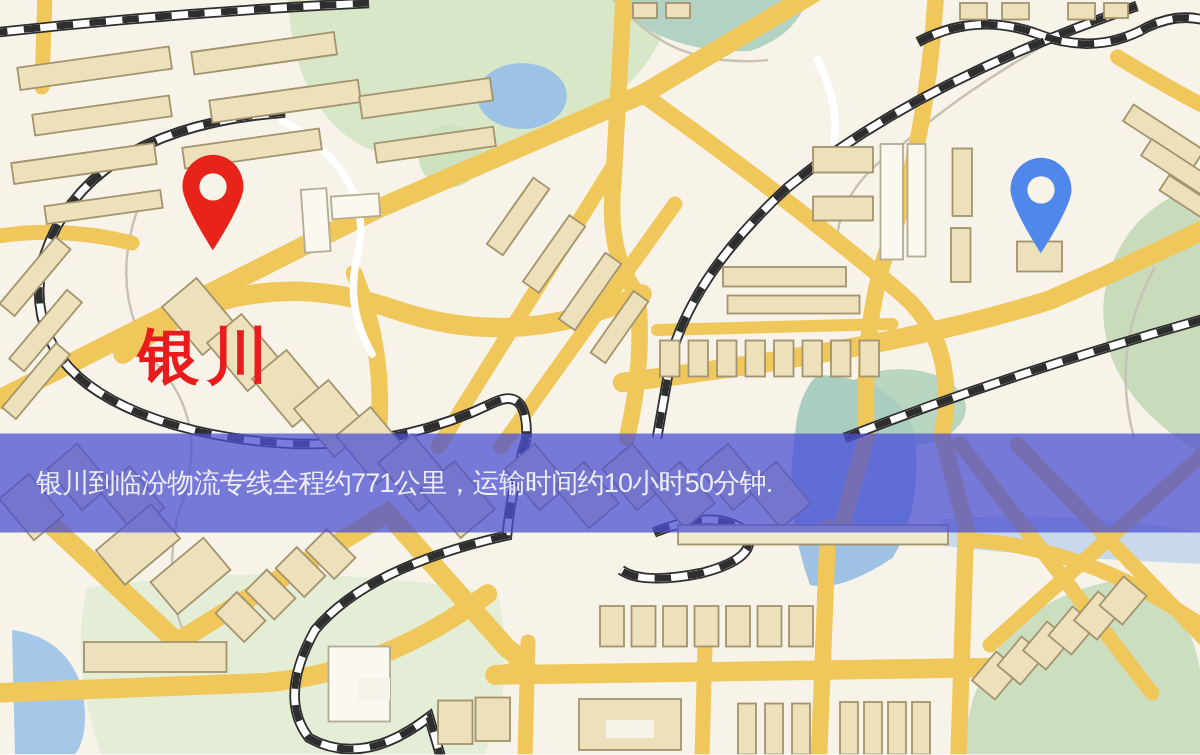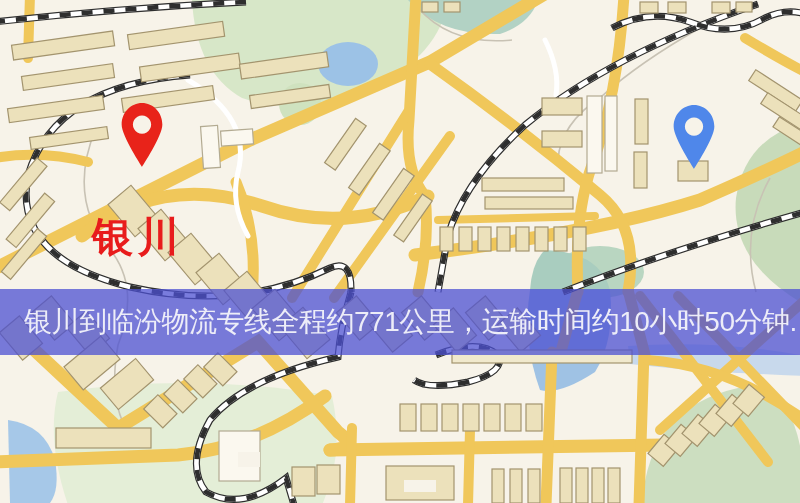--- a/index.html
+++ b/index.html
@@ -9,21 +9,21 @@
   .pin{position:absolute;width:44px;height:66px;}
   .pin svg{display:block;width:100%;height:100%;}
   .pin-origin{left:120px;top:102px;}
   .pin-dest{left:672px;top:104px;}
   .city-label{position:absolute;width:120px;text-align:center;font-weight:bold;
               font-size:41px;line-height:1;letter-spacing:5px;white-space:nowrap;}
   .label-origin{left:78px;top:181px;margin-top:36px;}
   .label-dest{left:632px;top:181px;}
   .banner{position:absolute;left:0;top:289px;width:800px;height:66px;
           display:flex;align-items:center;box-sizing:border-box;padding-left:24px;}
-  .banner-text{font-size:28px;letter-spacing:-0.5px;white-space:nowrap;line-height:1;}
+  .banner-text{font-size:18px;letter-spacing:-0.5px;white-space:nowrap;line-height:1;}
 </style>
 </head>
 <body>
 
 <div class="stage">
 
 <svg class="map-svg" width="800" height="503" viewBox="0 0 800 503">
   <defs>
     <path id="r1" d="M190,75 Q55,85 28,175 Q12,258 130,287 Q240,312 330,268 Q352,258 351,292"></path>
     <path id="r2" d="M351,292 Q340,330 338,357 Q245,378 210,420 Q185,465 206,492 Q242,512 286,478 L294,505"></path>

